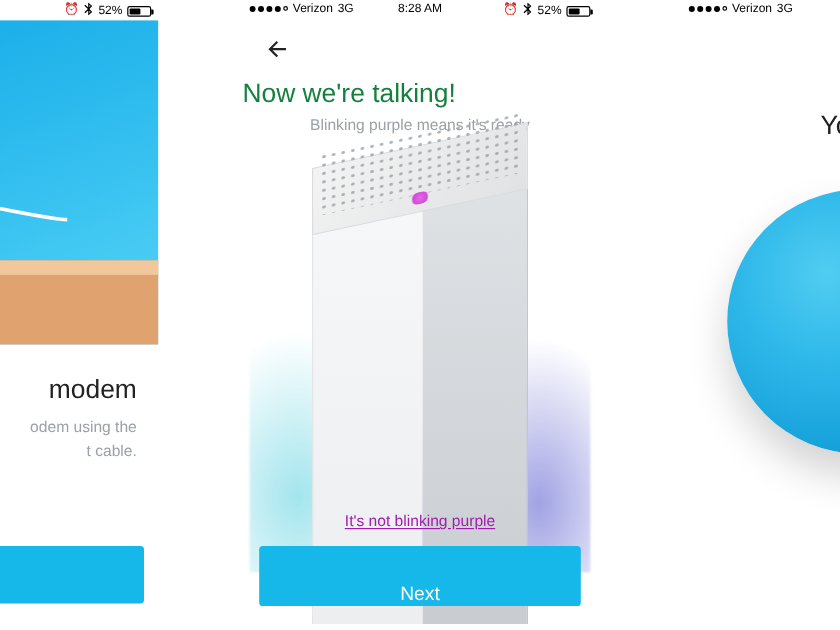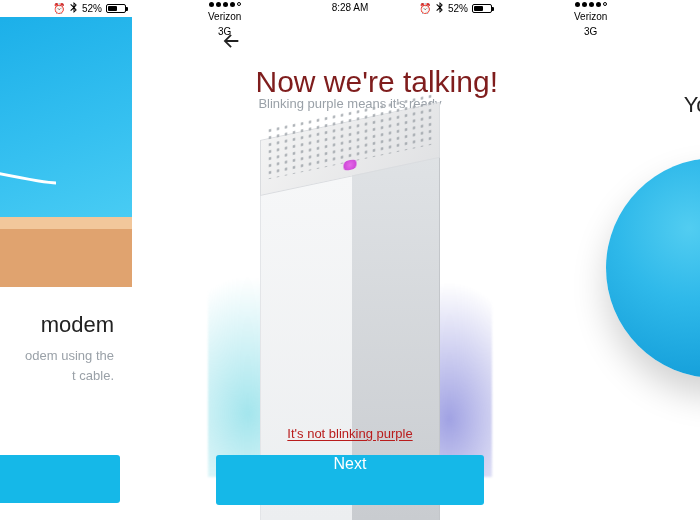--- a/index.html
+++ b/index.html
@@ -7,21 +7,21 @@
   .stage { position: relative; width: 700px; height: 525px; background: #ffffff; }
 
   
   .screen { position: absolute; top: 0; height: 525px; background: #fff; overflow: hidden; }
   .screen.left   { left: -164px; width: 296px; }    
   .screen.center { left: 202px;  width: 296px; }
   .screen.right  { left: 568px;  width: 296px; }    
 
   
   .statusbar { position: absolute; top: 0; left: 0; right: 0; height: 17px; font-size: 10px; color: #000; }
-  .statusbar .sb-left  { position: absolute; left: 6px;  top: 2px; display: flex; align-items: center; gap: 4px; flex-direction: column; }
+  .statusbar .sb-left  { position: absolute; left: 6px;  top: 2px; display: flex; align-items: center; gap: 4px; }
   .statusbar .sb-mid   { position: absolute; left: 50%; top: 2px; transform: translateX(-50%); font-weight: 400; }
   .statusbar .sb-right { position: absolute; right: 6px; top: 2px; display: flex; align-items: center; gap: 4px; }
   .sig-dots { display: flex; gap: 2px; }
   .sig-dots span { width: 5px; height: 5px; border-radius: 50%; background: #000; display: inline-block; }
   .sig-dots span.empty { background: transparent; border: 1px solid #000; width:4px; height:4px; }
   .batt { width: 20px; height: 9px; border: 1px solid #000; border-radius: 2px; position: relative; }
   .batt::after { content:""; position:absolute; right:-3px; top:2px; width:2px; height:4px; background:#000; border-radius:0 1px 1px 0; }
   .batt .fill { position:absolute; left:1px; top:1px; bottom:1px; background:#000; border-radius:1px; }
   .bt-icon, .alarm-icon { font-size: 10px; line-height: 1; }
 
@@ -32,43 +32,43 @@
   .left .shelf::before{ content:""; position:absolute; left:0; right:0; top:0; height:12px; background:#f2c79b; }
   .left .cable { position:absolute; left:-40px; bottom:90px; width:260px; height:40px; }
   .left .cable svg { width:100%; height:100%; }
   .left .section-title { position:absolute; top:312px; left:0; right:18px; text-align:right; font-size:22px; color:#222; font-weight:400; }
   .left .section-desc  { position:absolute; top:346px; left:0; right:18px; text-align:right; font-size:13px; color:#9aa1a8; line-height:1.5; white-space:pre-line; }
   .left .cta { position:absolute; left:12px; right:12px; bottom:22px; height:48px; background:#15b8e8; border-radius:3px; }
 
   
   .center .back { position:absolute; top:30px; left:18px; color:#222; }
   .center .back svg { width:22px; height:22px; }
-  .center .title { position:absolute; top:65px; left:0; right:0; text-align:right; font-size:30px; color:#7f1d1d; font-weight:400; }
+  .center .title { position:absolute; top:65px; left:0; right:0; text-align:left; font-size:22px; color:#15803d; font-weight:400; }
   .center .subtitle { position:absolute; top:96px; left:0; right:0; text-align:center; font-size:13px; color:#9aa1a8; }
   .center .art { position:absolute; top:132px; left:0; right:0; bottom:0; }
   .center .splash { position:absolute; left:6px; right:6px; bottom:48px; top:56px;
     background:
       radial-gradient(ellipse 140px 220px at 85% 80%, rgba(83,86,204,0.55) 0%, rgba(83,86,204,0) 62%),
       radial-gradient(ellipse 150px 220px at 14% 78%, rgba(88,208,222,0.55) 0%, rgba(88,208,222,0) 62%),
       radial-gradient(ellipse 100px 170px at 50% 95%, rgba(145,120,210,0.45) 0%, rgba(145,120,210,0) 70%);
     filter: blur(1px);
   }
   .center .tower { position:absolute; left:50%; transform:translateX(-50%); top:140px; width:180px; height:380px; }
   .center .tower .top { position:absolute; left:0; top:0; width:180px; height:56px; background:linear-gradient(135deg,#f3f3f3,#e1e2e4); transform:skewY(-12deg); transform-origin:0 0; border:1px solid #dadcdf; }
   .center .tower .dots { position:absolute; left:6px; top:-30px; width:168px; height:52px; transform:skewY(-12deg);
     background-image: radial-gradient(circle 1.5px, #9aa0a6 1.2px, transparent 1.6px);
     background-size: 8px 7px; opacity:.8; }
   .center .tower .led { position:absolute; left:50%; top:20px; width:18px; height:10px; margin-left:-9px; border-radius:50%;
     background: radial-gradient(circle, #e569e9 0%, #d04bd9 55%, rgba(208,75,217,0) 72%); transform:skewY(-12deg); }
   .center .tower .front { position:absolute; left:0; top:36px; width:92px; height:344px; background:linear-gradient(180deg,#f6f7f8,#eceef0); border-left:1px solid #e3e5e8; }
   .center .tower .side  { position:absolute; left:92px; top:17px; width:88px; height:363px; background:linear-gradient(180deg,#dfe2e5,#c9ccd0); border-right:1px solid #c3c6ca; }
   .center .helplink { position:absolute; bottom:84px; left:0; right:0; text-align:center; font-size:13px; }
-  .center .helplink a { color:#b91c1c; text-decoration: underline; text-underline-offset:2px; }
+  .center .helplink a { color:#a21caf; text-decoration: underline; text-underline-offset:2px; }
   .center .cta { position:absolute; left:14px; right:14px; bottom:20px; height:50px; background:#15b8e8; border-radius:3px;
-    display:flex; align-items:flex-start; justify-content:center; color:#fff; font-size:16px; }
+    display:flex; align-items:flex-end; justify-content:center; color:#fff; font-size:16px; }
 
   
   .right .title1 { position:absolute; top:65px; left:0; right:0; text-align:center; font-size:22px; color:#222; }
   .right .title2 { position:absolute; top:92px; left:0; right:0; text-align:center; font-size:22px; color:#222; }
   .right .success-circle { position:absolute; top:158px; left:50%; transform:translateX(-50%); width:220px; height:220px; border-radius:50%;
     box-shadow: 0 18px 34px rgba(0,0,0,0.18);
     background: radial-gradient(circle at 38% 32%, #52cdf1 0%, #2fb9ea 35%, #0f99d6 85%); }
   .right .caption { position:absolute; top:408px; left:0; right:0; text-align:center; font-size:15px; color:#1fb5e6; }
 
 </style>

